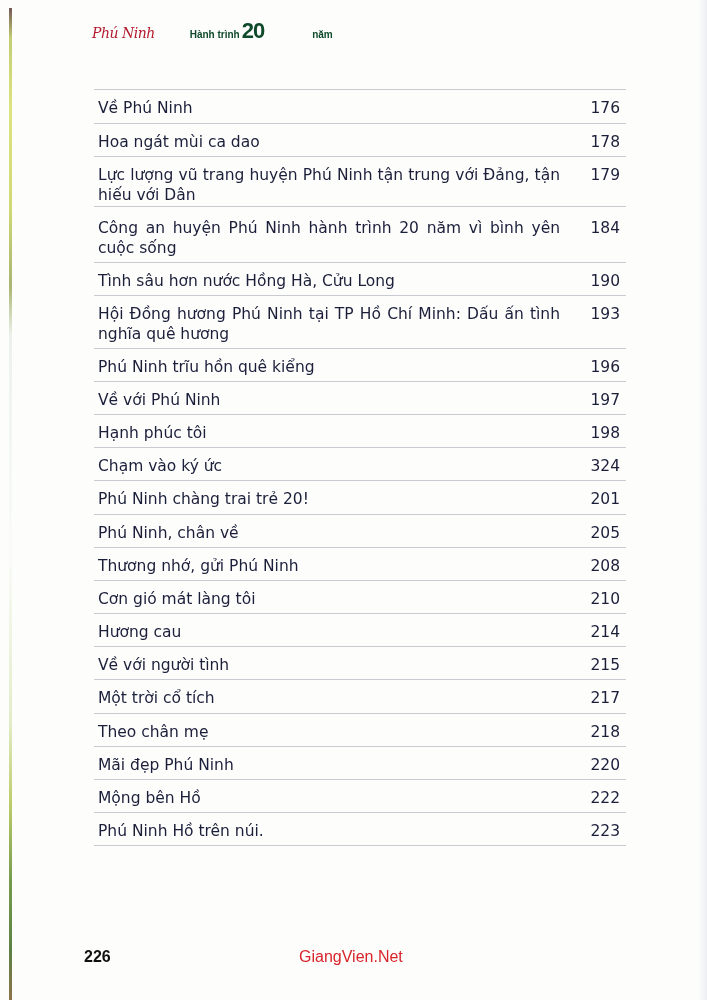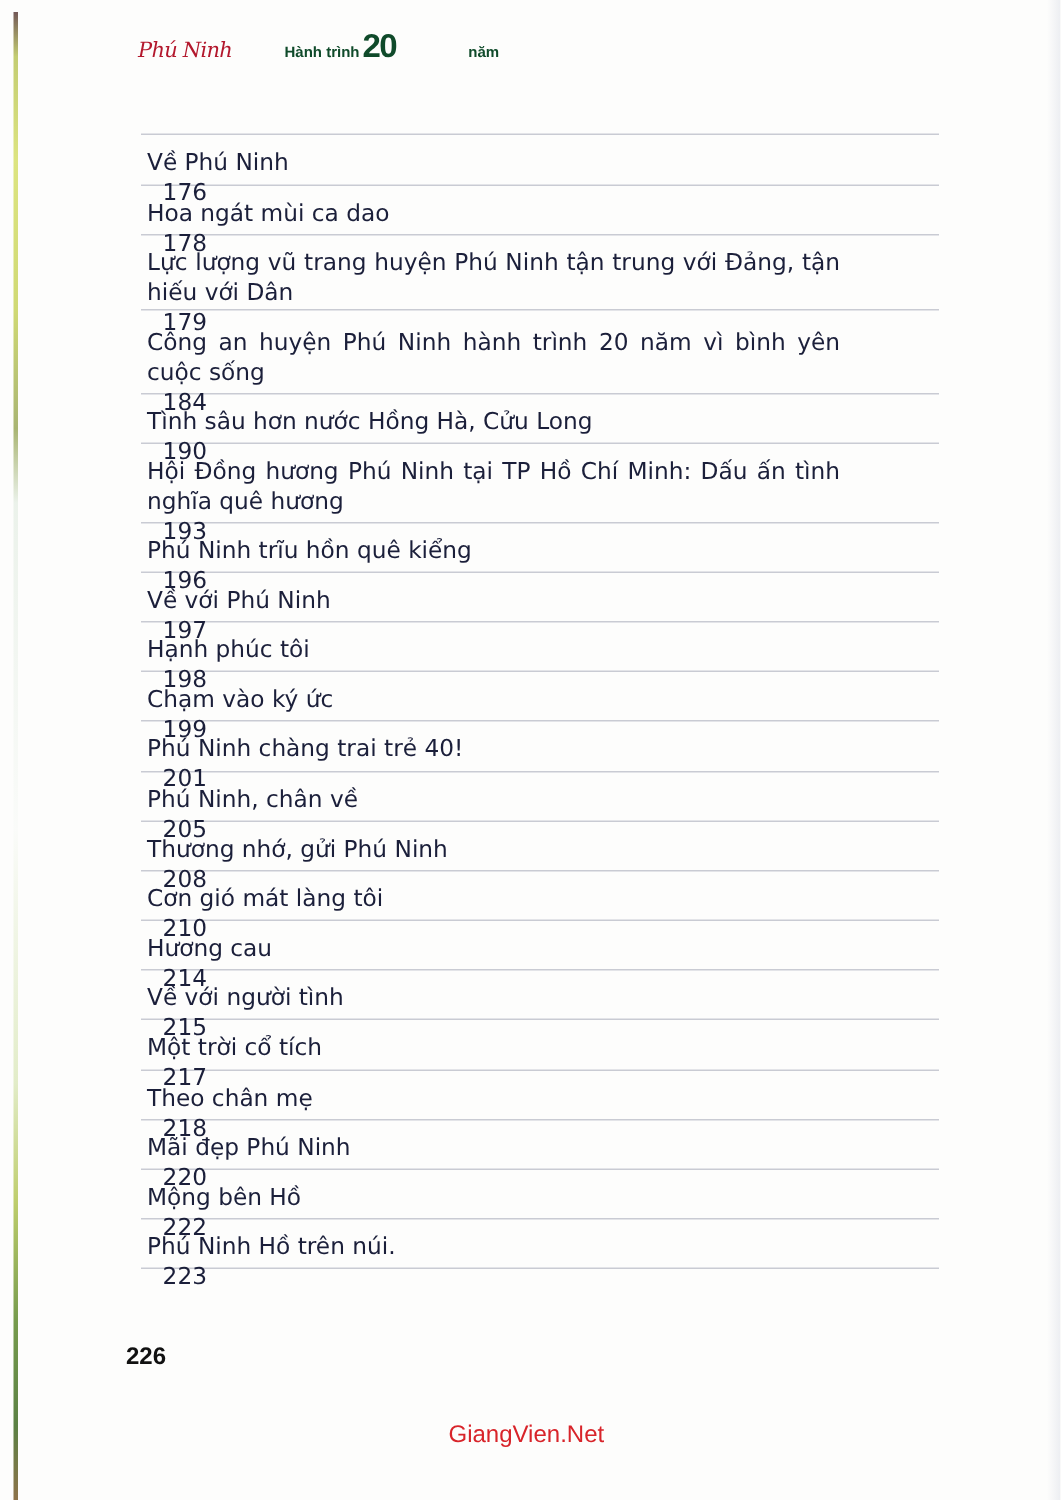--- a/index.html
+++ b/index.html
@@ -74,21 +74,20 @@
       border-top: 1px solid #c9cbd3;
     }
     .toc-row {
       display: flex;
       align-items: flex-start;
       justify-content: space-between;
       border-bottom: 1px solid #c9cbd3;
       box-sizing: border-box;
       padding: 8px 6px 6px 4px;
       height: 33.2px;
-      flex-direction: column;
     }
     .toc-row.two-line {
       padding-top: 8px;
     }
     .toc-title {
       font-size: 15.5px;
       line-height: 20px;
       width: 462px;
       text-align: justify;
       color: #1b1f3a;
@@ -96,21 +95,21 @@
     .toc-page {
       font-size: 15.5px;
       line-height: 20px;
       text-align: right;
       color: #1b1f3a;
       min-width: 40px;
     }
     .footer-page {
       position: absolute;
       left: 84px;
-      top: 896px;
+      top: 948px;
       font-family: "Liberation Sans", sans-serif;
       font-weight: bold;
       font-size: 16px;
       color: #111;
     }
     .watermark {
       position: absolute;
       left: 299px;
       top: 948px;
       font-family: "Liberation Sans", sans-serif;
@@ -163,24 +162,24 @@
   <div class="toc-row" style="height:33px">
     <span class="toc-title">Về với Phú Ninh</span>
     <span class="toc-page">197</span>
   </div>
   <div class="toc-row" style="height:33px">
     <span class="toc-title">Hạnh phúc tôi</span>
     <span class="toc-page">198</span>
   </div>
   <div class="toc-row" style="height:33px">
     <span class="toc-title">Chạm vào ký ức</span>
-    <span class="toc-page">199</span>
+    <span class="toc-page">324</span>
   </div>
   <div class="toc-row" style="height:34px">
-    <span class="toc-title">Phú Ninh chàng trai trẻ 40!</span>
+    <span class="toc-title">Phú Ninh chàng trai trẻ 20!</span>
     <span class="toc-page">201</span>
   </div>
   <div class="toc-row" style="height:33px">
     <span class="toc-title">Phú Ninh, chân về</span>
     <span class="toc-page">205</span>
   </div>
   <div class="toc-row" style="height:33px">
     <span class="toc-title">Thương nhớ, gửi Phú Ninh</span>
     <span class="toc-page">208</span>
   </div>

